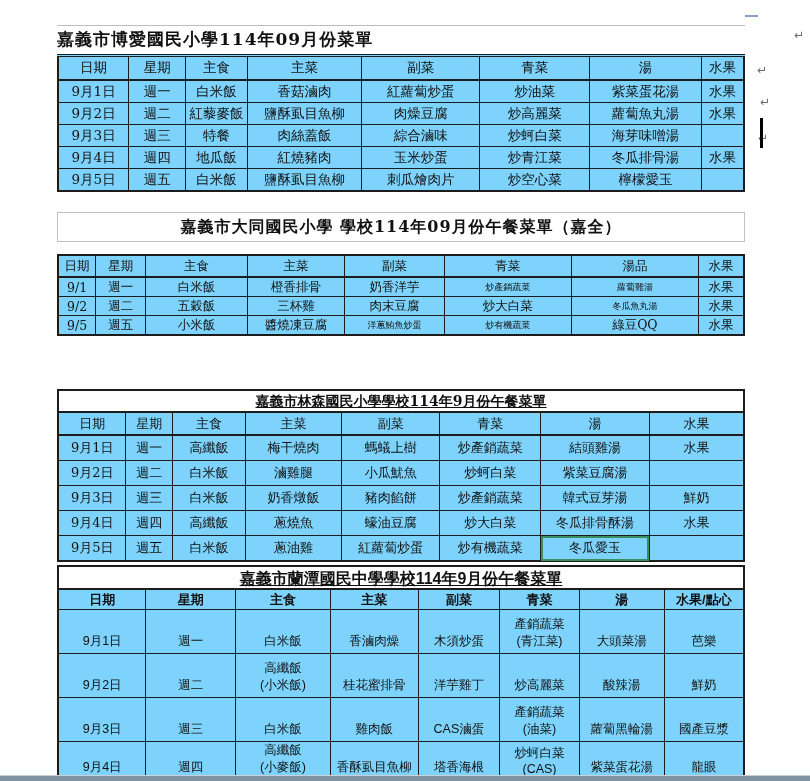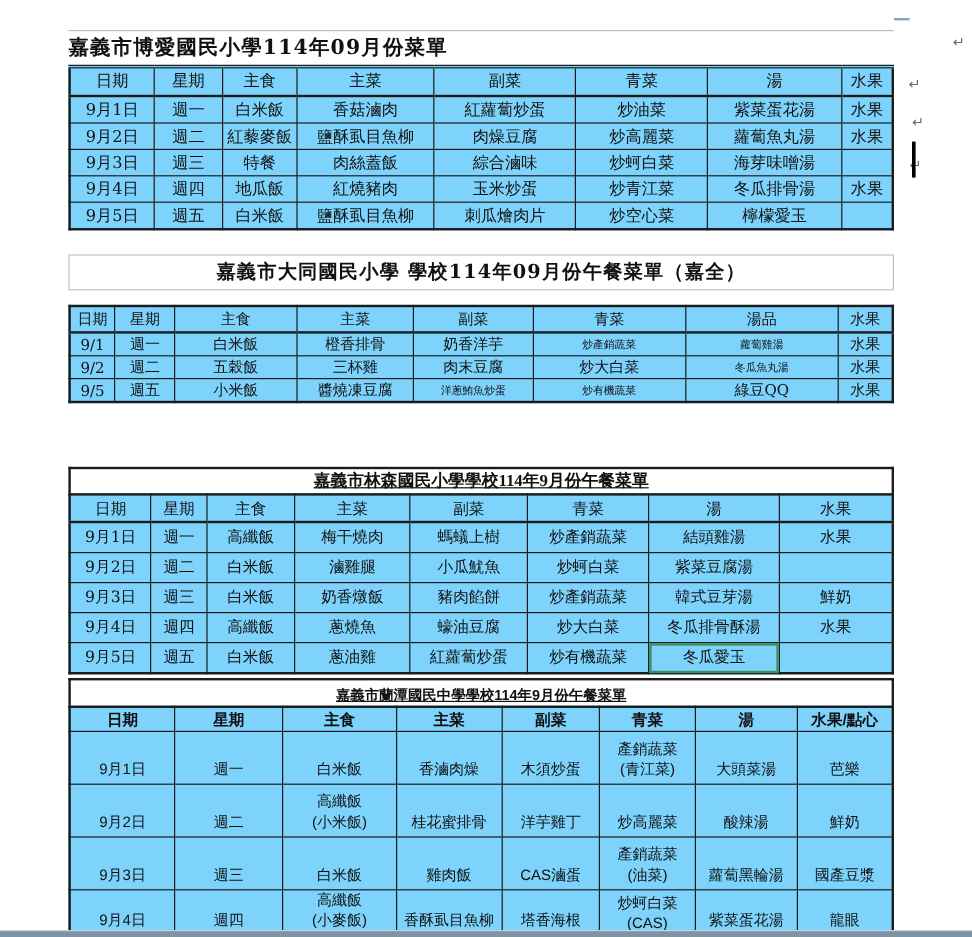--- a/index.html
+++ b/index.html
@@ -29,29 +29,29 @@
   #title2{left:57px;top:212px;width:686px;height:28px;border:1px solid #c2c2c2;
           text-align:center;font-size:16px;font-weight:bold;line-height:28px;letter-spacing:1px;}
   #table2{left:57px;top:254px;}
   #table2 th{height:20px;font-size:12.5px;border-bottom:2px solid #1c1c1c;}
   #table2 td{height:18px;font-size:12.5px;}
   #table2 td.small{font-size:9px;}
 
   
   #title3{left:57px;top:389px;width:684px;height:20px;border:2px solid #1c1c1c;border-bottom:none;
           text-align:center;font-size:14px;font-weight:bold;line-height:21px;}
-  #title3 .ul{text-decoration:underline;font-family:Liberation Serif, serif;}
+  #title3 .ul{text-decoration:underline;}
   #table3{left:57px;top:411px;}
   #table3 th{height:21px;font-size:13px;border-bottom:2px solid #1c1c1c;}
   #table3 td{height:24px;font-size:13px;}
   #table3 td.selected{outline:2px solid #3b8f5f;outline-offset:-2px;}
 
   
   #title4{left:57px;top:565px;width:684px;height:23px;border:2px solid #1c1c1c;border-bottom:none;
-          text-align:center;font-size:12px;font-weight:bold;line-height:24px;
+          text-align:center;font-size:16px;font-weight:bold;line-height:24px;
           font-family:"Liberation Sans","DejaVu Sans",sans-serif;}
   #title4 .ul{text-decoration:underline;}
   #table4{left:57px;top:588px;font-family:"Liberation Sans","DejaVu Sans",sans-serif;}
   #table4 th{height:19px;font-size:13px;font-weight:bold;border-bottom:1px solid #1c1c1c;}
   #table4 td{font-size:12.5px;white-space:pre-line;vertical-align:bottom;padding-bottom:3px;text-align:center;}
   #table4 tbody tr:nth-child(1) td{height:40px;}
   #table4 tbody tr:nth-child(2) td{height:40px;}
   #table4 tbody tr:nth-child(3) td{height:40px;}
   #table4 tbody tr:nth-child(4) td{height:30px;}
   #table4 tbody tr:nth-child(5) td{height:38px;}

